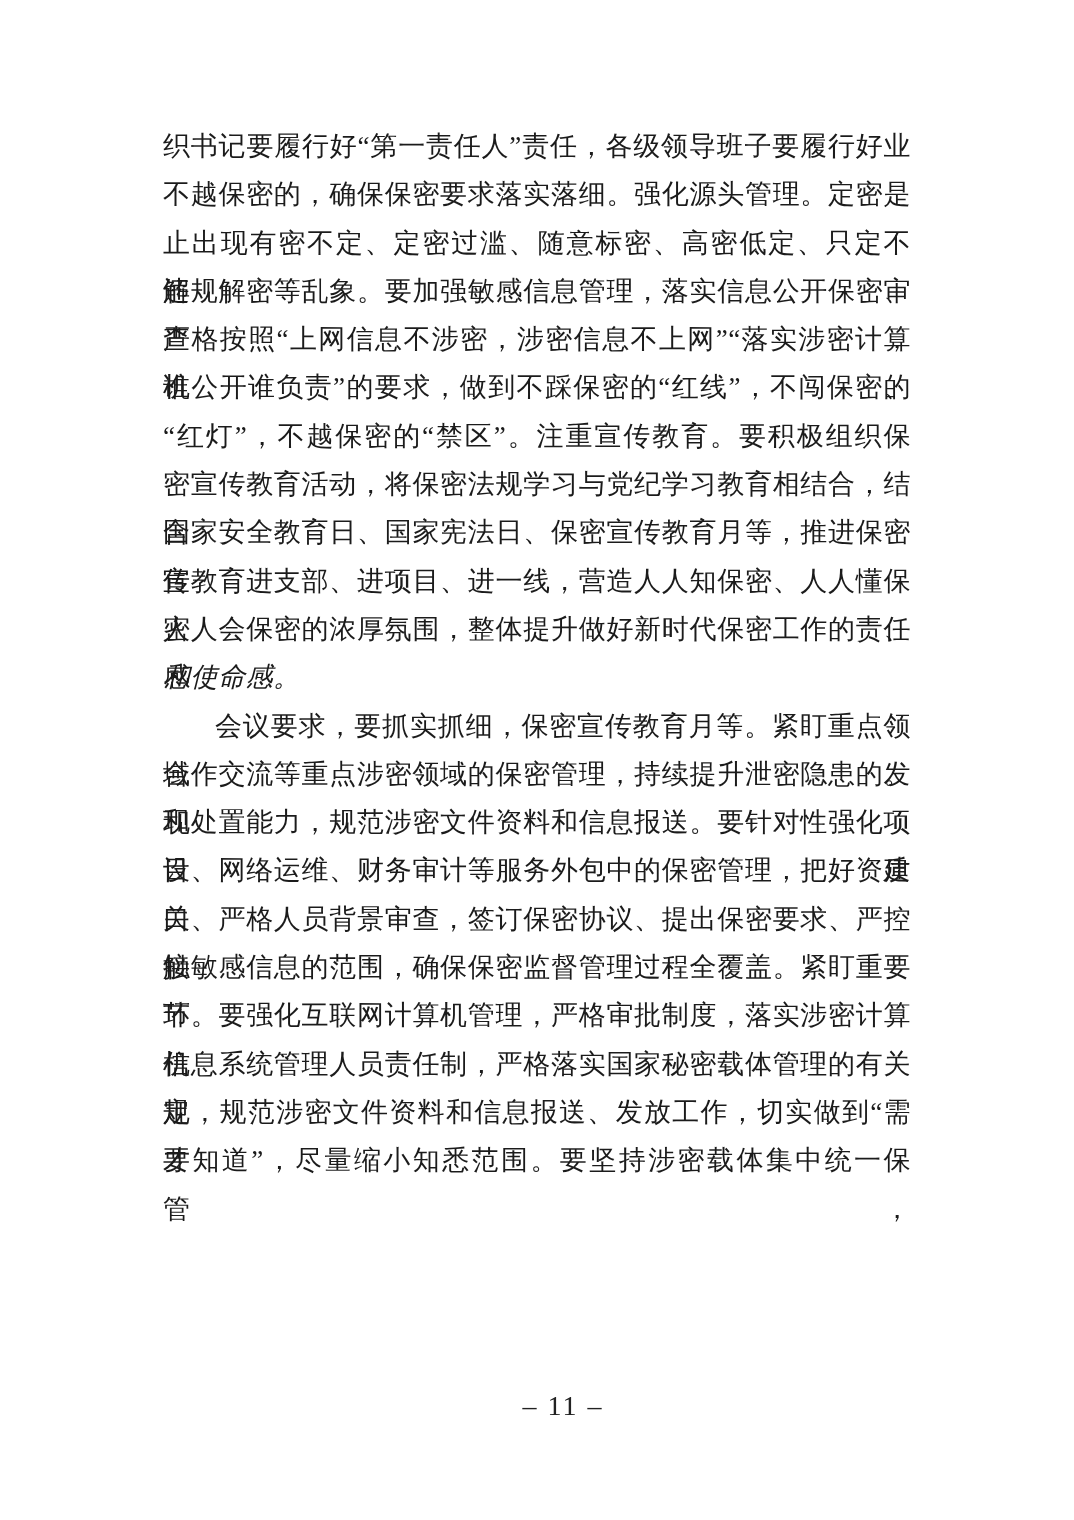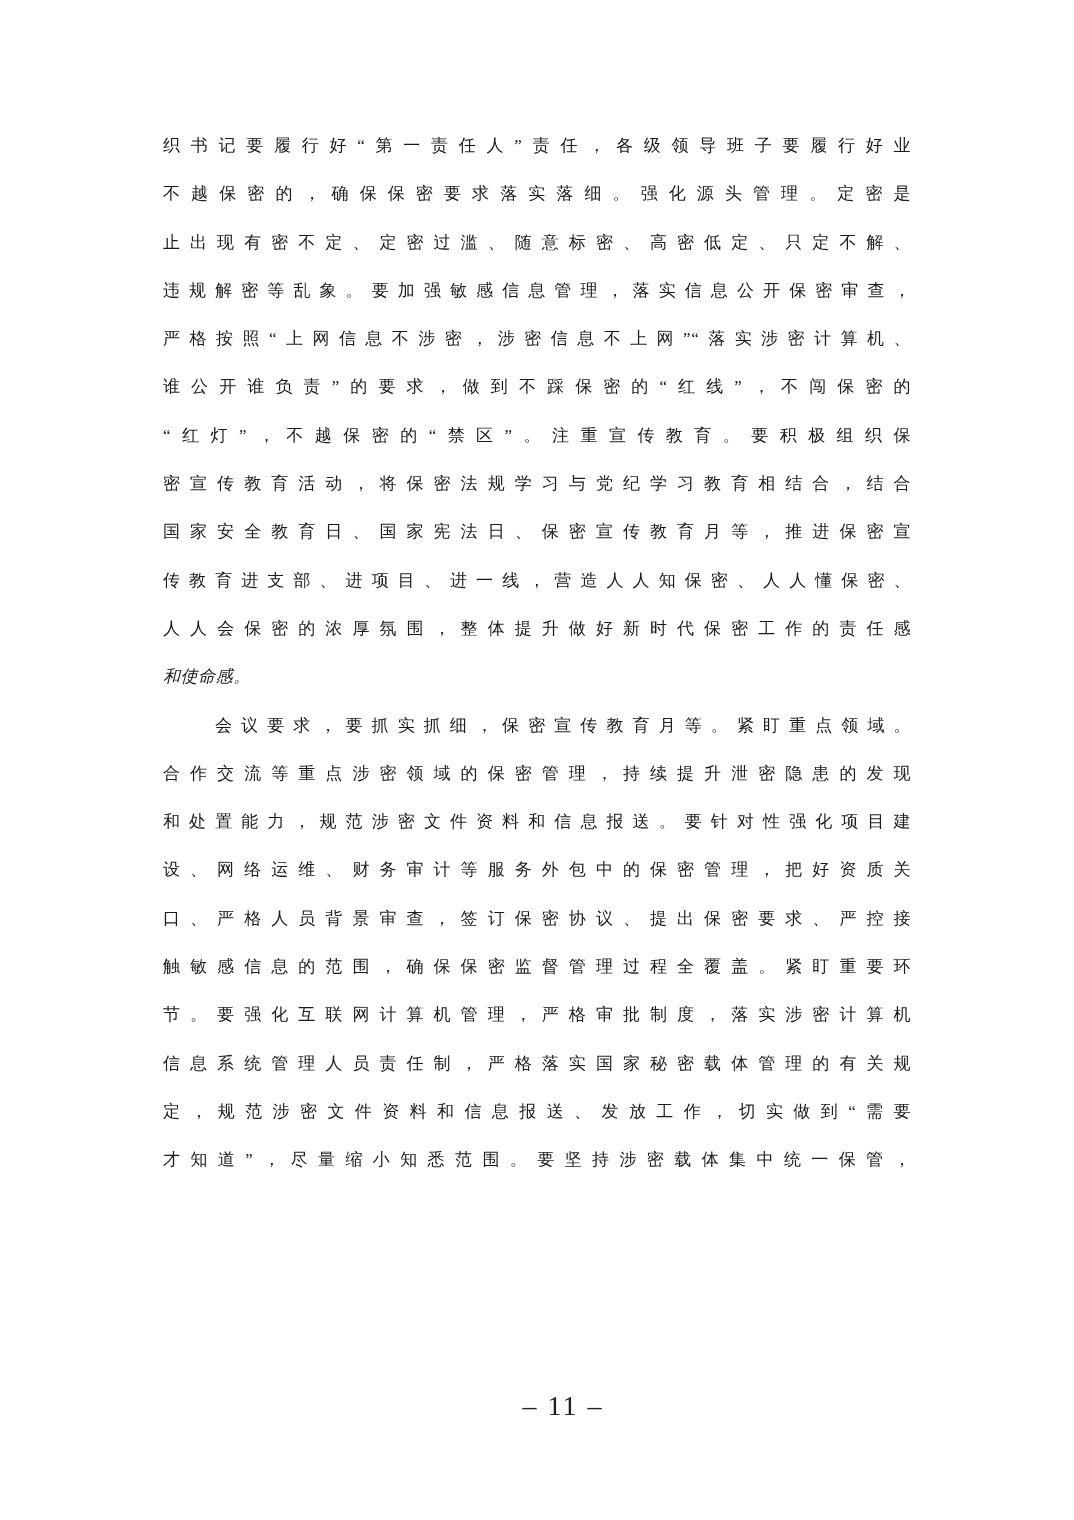--- a/index.html
+++ b/index.html
@@ -20,21 +20,21 @@
     position: absolute;
     left: 163px;
     top: 122px;
     width: 748px;
   }
   .para {
     margin: 0;
     padding: 0;
   }
   .line {
-    font-size: 17px;
+    font-size: 27px;
     line-height: 48.3px;
     height: 48.3px;
     letter-spacing: 0.5px;
     text-align: justify;
     text-align-last: justify;
     white-space: normal;
     color: #1b1b1b;
   }
   .line.flush-left {
     text-align: left;

